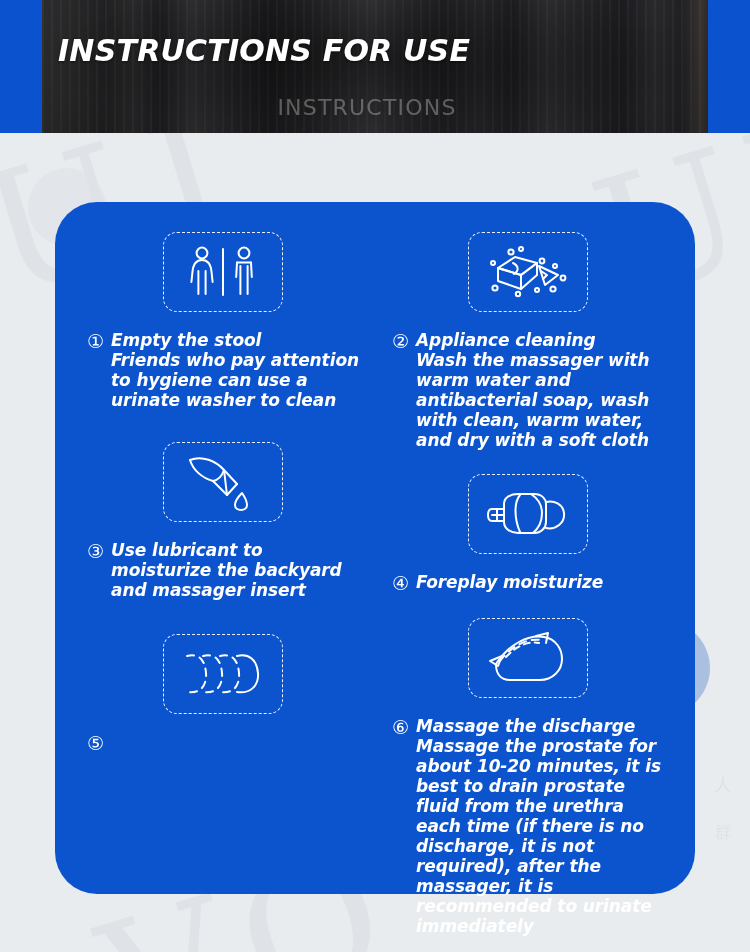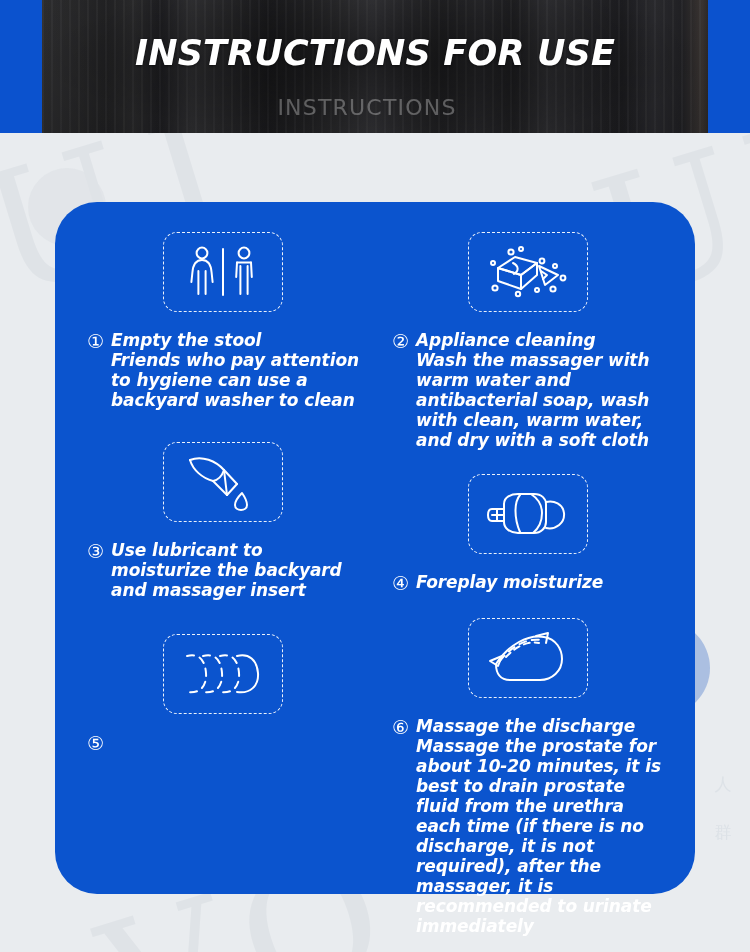--- a/index.html
+++ b/index.html
@@ -97,29 +97,29 @@
     position: absolute;
     inset: 0;
     background:
       radial-gradient(ellipse 70% 90% at 50% 45%, rgba(0,0,0,.45), rgba(0,0,0,.06) 70%),
       linear-gradient(180deg, rgba(0,0,0,.18), rgba(0,0,0,.30));
   }
   .header-title {
     position: absolute;
     left: 0; right: 0;
     top: 33px;
-    text-align: center;
     font-family: "DejaVu Sans", sans-serif;
     font-style: italic;
     font-weight: 700;
-    font-size: 35px;
+    font-size: 30px;
     letter-spacing: .2px;
     color: #ffffff;
     z-index: 2;
     text-shadow: 0 1px 3px rgba(0,0,0,.55);
+    padding-left: 16px;
   }
   .header-subtitle {
     position: absolute;
     left: 0; right: 16px;
     top: 95px;
     text-align: center;
     font-family: "DejaVu Sans", sans-serif;
     font-weight: 400;
     font-size: 22px;
     letter-spacing: 1.2px;
@@ -265,21 +265,21 @@
             <path d="M57 18.5 L56.2 33"></path>
             <path d="M71 18.5 L71.8 33"></path>
             <path d="M60.4 22 L60.4 50"></path>
             <path d="M67.6 22 L67.6 50"></path>
           </svg>
         </div>
         <div class="step-body">
           <div class="step-num">①</div>
           <div class="step-text">
             <div class="step-title">Empty the stool</div>
-            <div class="step-desc">Friends who pay attention to hygiene can use a backyard washer to clean</div>
+            <div class="step-desc">Friends who pay attention to hygiene can use a urinate washer to clean</div>
           </div>
         </div>
       </div>
 
       <div class="spacer-a"></div>
 
       <div class="step s3">
         <div class="icon-box">
           <svg width="86" height="58" viewBox="0 0 86 58" fill="none" stroke="#ffffff" stroke-width="2" stroke-linecap="round" stroke-linejoin="round">
             <path d="M10 7 C22 2 36 8 44 17"></path>

